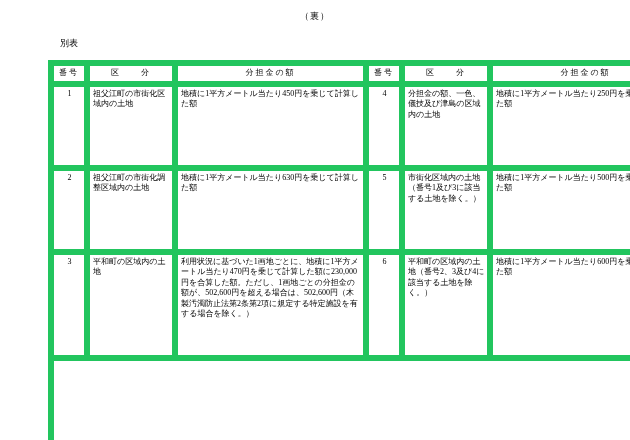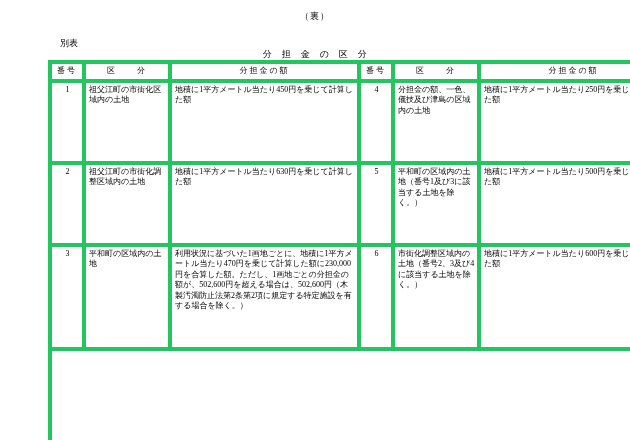--- a/index.html
+++ b/index.html
@@ -45,21 +45,21 @@
   }
   table.main {
     position: absolute;
     left: 48px;
     top: 50px;
     width: 534px;
     border-collapse: collapse;
     table-layout: fixed;
   }
   table.main th, table.main td {
-    border: 4px solid #22c55e;
+    border: 6px solid #22c55e;
     font-size: 8px;
     line-height: 1.32;
     vertical-align: top;
     padding: 2px 2px 2px 3px;
     font-weight: normal;
   }
   table.main th {
     text-align: center;
     vertical-align: middle;
     padding: 2px 0;
@@ -87,21 +87,20 @@
 </style>
 </head>
 <body>
 
 <div class="page">
 
   <div class="header-center">（裏）</div>
 
   <div class="doc-label">別表</div>
 
-  <div class="table-title">分　担　金　の　区　分</div>
 
   <table class="main">
     <thead>
       <tr>
         <th class="col-no">番号</th>
         <th class="col-area">区　　分</th>
         <th class="col-amount">分担金の額</th>
         <th class="col-no">番号</th>
         <th class="col-area">区　　分</th>
         <th class="col-amount">分担金の額</th>
@@ -114,29 +113,29 @@
         <td>地積に1平方メートル当たり450円を乗じて計算した額</td>
         <td class="center">4</td>
         <td>分担金の額、一色、儀技及び津島の区域内の土地</td>
         <td>地積に1平方メートル当たり250円を乗じて計算した額</td>
       </tr>
       <tr class="row-body">
         <td class="center">2</td>
         <td>祖父江町の市街化調整区域内の土地</td>
         <td>地積に1平方メートル当たり630円を乗じて計算した額</td>
         <td class="center">5</td>
-        <td>平和町の区域内の土地（番号1及び3に該当する土地を除く。）</td>
+        <td>市街化区域内の土地（番号1及び3に該当する土地を除く。）</td>
         <td>地積に1平方メートル当たり500円を乗じて計算した額</td>
       </tr>
       <tr class="row-body tall">
         <td class="center">3</td>
         <td>平和町の区域内の土地</td>
         <td>利用状況に基づいた1画地ごとに、地積に1平方メートル当たり470円を乗じて計算した額に230,000円を合算した額。ただし、1画地ごとの分担金の額が、502,600円を超える場合は、502,600円（木製汚濁防止法第2条第2項に規定する特定施設を有する場合を除く。）</td>
         <td class="center">6</td>
-        <td>市街化調整区域内の土地（番号2、3及び4に該当する土地を除く。）</td>
+        <td>平和町の区域内の土地（番号2、3及び4に該当する土地を除く。）</td>
         <td>地積に1平方メートル当たり600円を乗じて計算した額</td>
       </tr>
       <tr class="filler">
         <td colspan="6"></td>
       </tr>
     </tbody>
   </table>
 
 </div>
 

